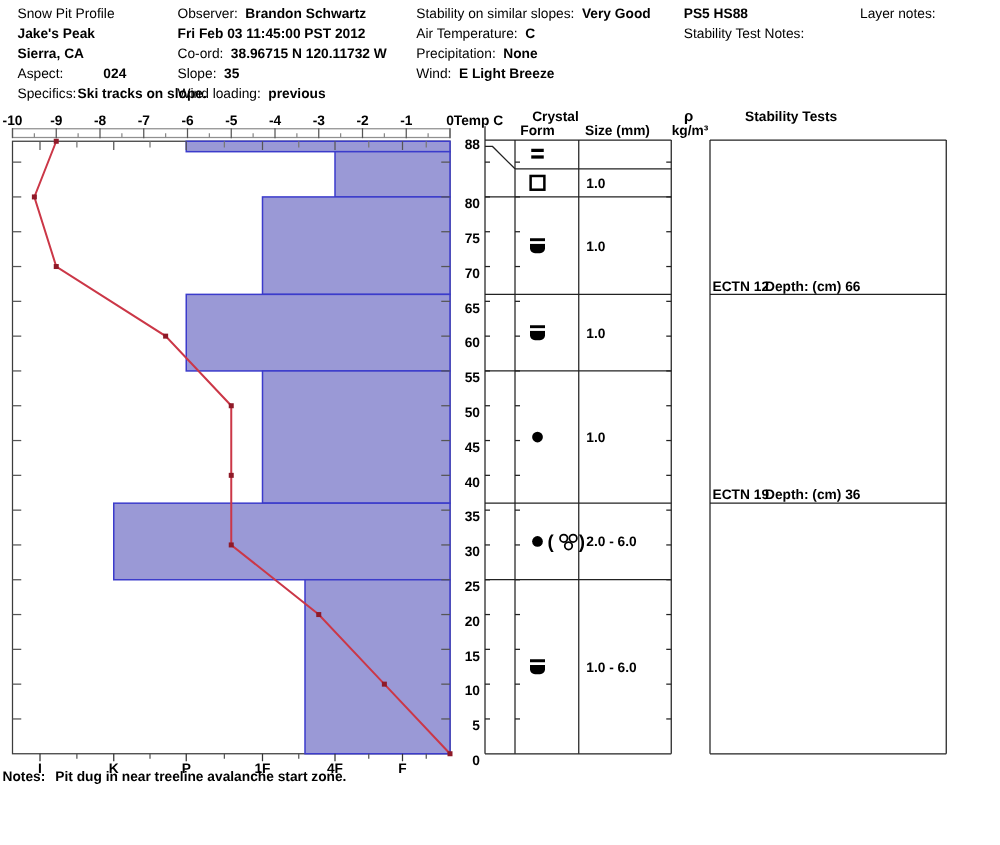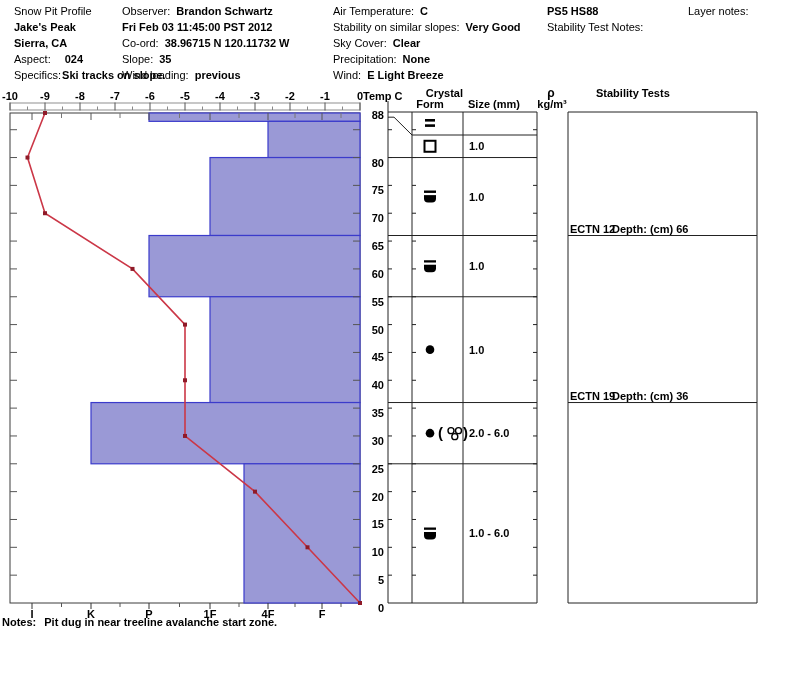--- a/index.html
+++ b/index.html
@@ -2,52 +2,51 @@
 <html><head>
 <meta charset="utf-8">
 <style>
   html,body{margin:0;padding:0;background:#fff;}
   #screen{position:relative;width:800px;height:676px;background:#fff;overflow:hidden;
           font-family:"Liberation Sans",sans-serif;font-size:11px;color:#000;}
   .hcol{position:absolute;top:3px;white-space:nowrap;}
   .hrow{height:16px;line-height:16px;}
   .b{font-weight:bold;}
   .v{font-weight:bold;margin-left:6px;}
-  .v2{margin-left:14px;}
+  .v2{margin-left:32px;}
   .v3{margin-left:1px;}
   #chart-svg{position:absolute;left:0;top:0;}
   #chart-svg text{font-family:"Liberation Sans",sans-serif;fill:#000;}
   #notes{position:absolute;left:2px;top:616px;font-weight:bold;white-space:nowrap;}
   #notes .gap{display:inline-block;width:8px;}
 </style>
 </head>
 <body>
 
 <div id="screen">
 
   <div class="hcol" style="left:14px">
     <div class="hrow"><span>Snow Pit Profile</span></div>
     <div class="hrow b"><span>Jake's Peak</span></div>
     <div class="hrow b"><span>Sierra, CA</span></div>
     <div class="hrow"><span>Aspect:</span><b class="v v2">024</b></div>
     <div class="hrow"><span>Specifics:</span><b class="v3 b">Ski tracks on slope.</b></div>
   </div>
 
-  <div class="hcol" style="left:122px">
+  <div class="hcol" style="left:142px">
     <div class="hrow"><span>Observer:</span><b class="v">Brandon Schwartz</b></div>
     <div class="hrow b"><span>Fri Feb 03 11:45:00 PST 2012</span></div>
     <div class="hrow"><span>Co-ord:</span><b class="v">38.96715 N 120.11732 W</b></div>
     <div class="hrow"><span>Slope:</span><b class="v">35</b></div>
     <div class="hrow"><span>Wind loading:</span><b class="v">previous</b></div>
   </div>
 
   <div class="hcol" style="left:333px">
+    <div class="hrow"><span>Stability on similar slopes:</span><b class="v">Very Good</b></div>
     <div class="hrow"><span>Air Temperature:</span><b class="v">C</b></div>
-    <div class="hrow"><span>Stability on similar slopes:</span><b class="v">Very Good</b></div>
-    <div class="hrow"><span>Sky Cover:</span><b class="v">Clear</b></div>
     <div class="hrow"><span>Precipitation:</span><b class="v">None</b></div>
     <div class="hrow"><span>Wind:</span><b class="v">E Light Breeze</b></div>
   </div>
 
   <div class="hcol" style="left:547px">
     <div class="hrow b"><span>PS5 HS88</span></div>
     <div class="hrow"><span>Stability Test Notes:</span></div>
   </div>
 
   <div class="hcol" style="left:688px">

